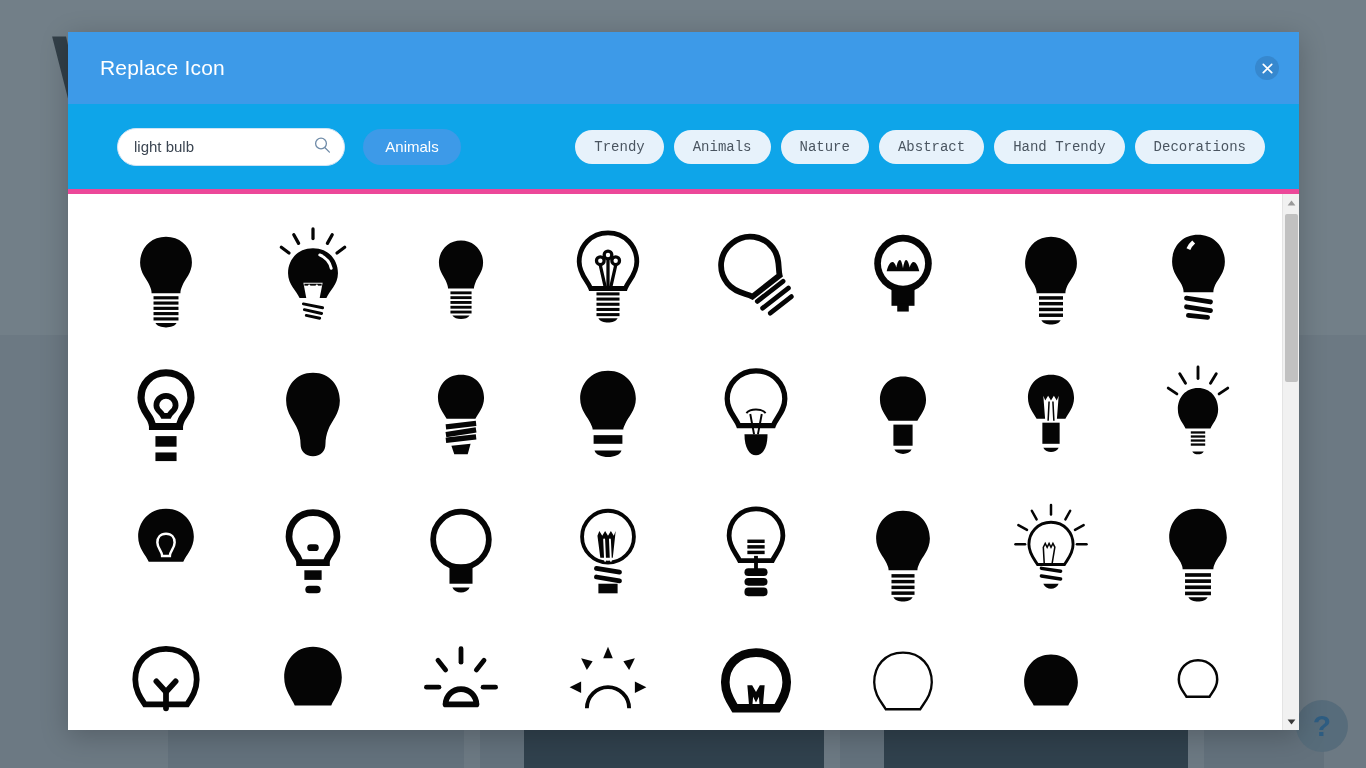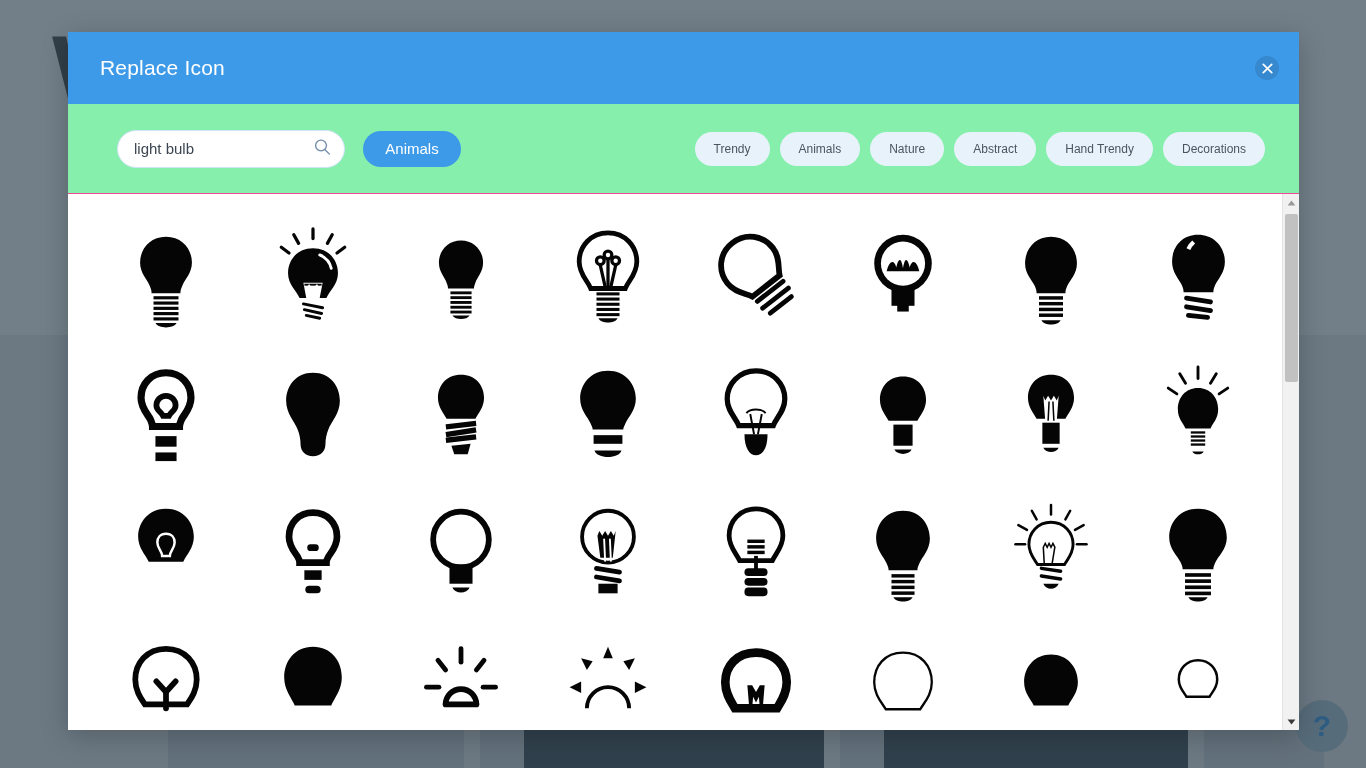--- a/index.html
+++ b/index.html
@@ -115,22 +115,22 @@
     justify-content: center;
   }
   .modal-close svg { display: block; }
 
   
   .modal-toolbar {
     flex: 0 0 90px;
     display: flex;
     align-items: center;
     padding: 0 34px 0 49px;
-    border-bottom: 1px solid #ec4899;
-    background: #86efac;
+    border-bottom: 5px solid #ec4899;
+    background: #0ea5e9;
   }
   .search-wrap {
     position: relative;
     width: 228px;
     height: 38px;
     flex: 0 0 228px;
   }
   .search-input {
     width: 100%;
     height: 100%;
@@ -169,22 +169,22 @@
     display: flex;
     align-items: center;
     gap: 10px;
   }
   .chip {
     height: 34px;
     padding: 0 19px;
     border-radius: 17px;
     background: #e7f2fb;
     color: #4a5560;
-    font-size: 12px;
-    font-family: Liberation Sans, sans-serif;
+    font-size: 14px;
+    font-family: Liberation Mono, monospace;
     border: none;
     cursor: pointer;
     display: flex;
     align-items: center;
     white-space: nowrap;
   }
 
   
   .results-area {
     flex: 1 1 auto;

